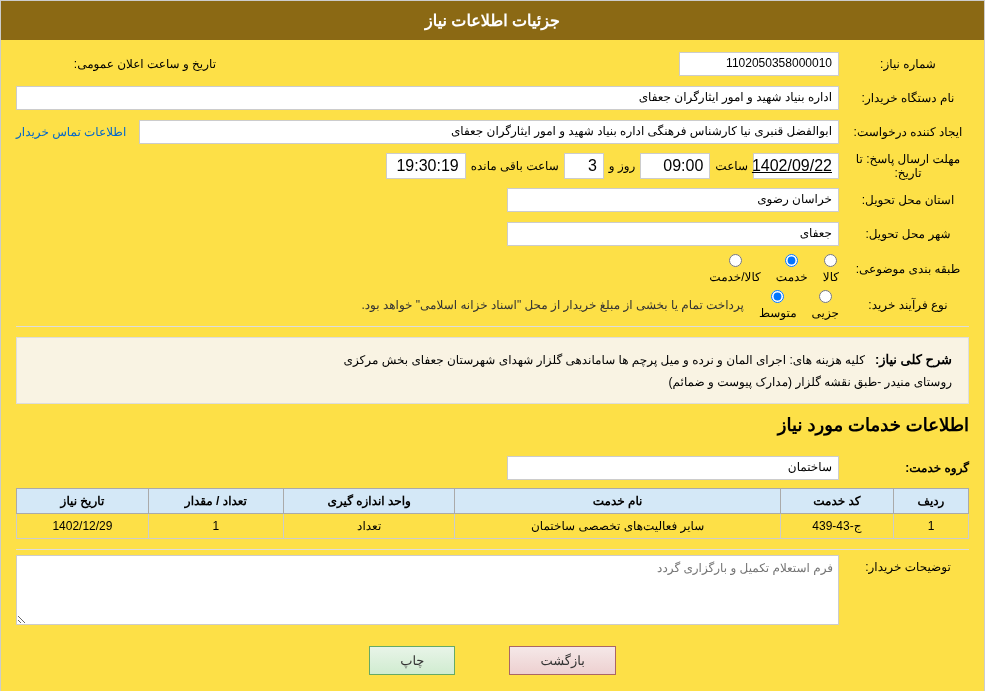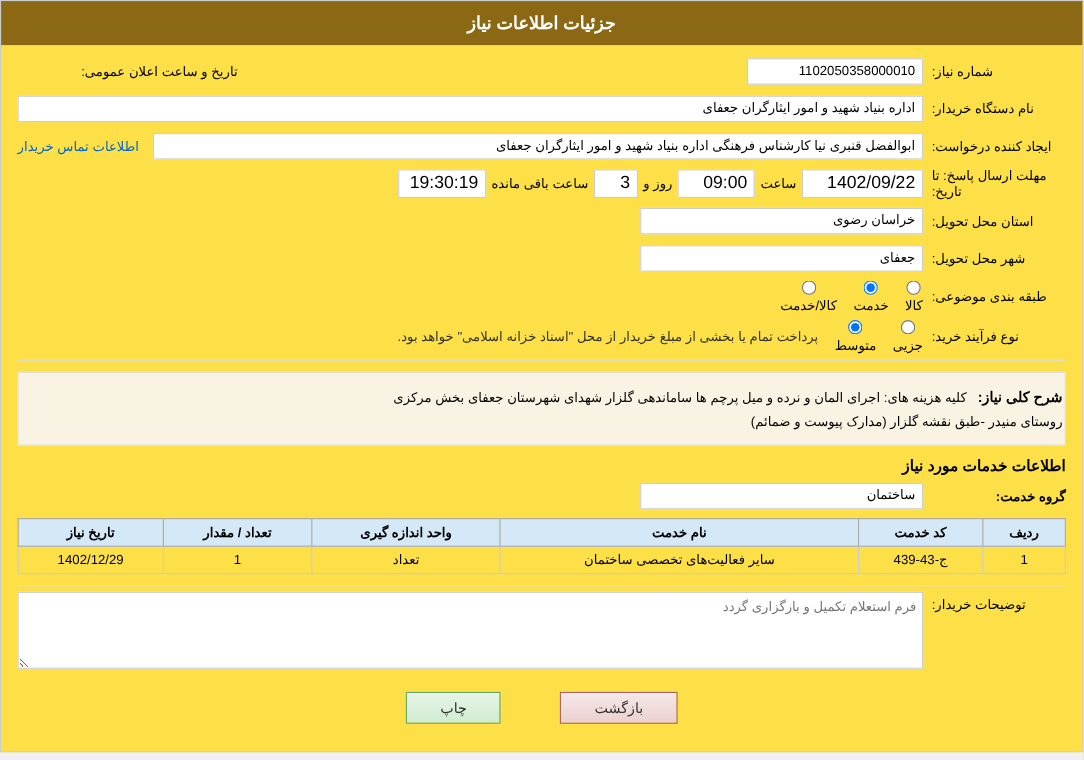--- a/index.html
+++ b/index.html
@@ -27,21 +27,21 @@
       padding: 10px 15px;
     }
     .info-row {
       display: flex;
       align-items: center;
       margin-bottom: 6px;
       min-height: 28px;
     }
     .label-col {
       width: 130px;
-      text-align: left;
+      text-align: center;
       padding-left: 8px;
       font-size: 12px;
       flex-shrink: 0;
     }
     .value-col {
       flex: 1;
       display: flex;
       align-items: center;
     }
     .input-box {
@@ -50,21 +50,21 @@
       padding: 3px 6px;
       min-height: 24px;
       font-family: Tahoma, Arial, sans-serif;
       font-size: 12px;
       direction: rtl;
     }
     .input-wide {
       width: 100%;
     }
     .input-medium {
-      width: 257px;
+      width: 332px;
     }
     .input-narrow {
       width: 160px;
     }
     .blue-link {
       color: #0066cc;
       font-size: 12px;
       text-decoration: none;
       cursor: pointer;
       margin-right: 5px;
@@ -96,37 +96,37 @@
     .radio-item input[type=radio] {
       margin: 0;
     }
     .note-text {
       font-size: 12px;
       color: #333;
     }
     .shaded-section {
       background: #f9f3e3;
       border: 1px solid #ddd;
-      padding: 10px 2px;
+      padding: 10px 16px;
       margin: 10px 0;
       font-size: 12px;
       line-height: 1.8;
       text-align: right;
     }
     .shaded-section .section-label {
       font-weight: bold;
       font-size: 13px;
     }
     .services-section {
       margin: 10px 0;
     }
     .services-title {
       font-weight: bold;
-      font-size: 14px;
-      margin-bottom: 8px;
+      font-size: 18px;
+      margin-bottom: 20px;
       text-align: right;
     }
     .group-row {
       display: flex;
       align-items: center;
       margin-bottom: 8px;
     }
     .group-label {
       width: 130px;
       text-align: right;
@@ -230,21 +230,21 @@
           <div class="input-box" style="flex:1;">ابوالفضل قنبری نیا کارشناس فرهنگی اداره بنیاد شهید و امور ایثارگران جعفای</div>
           <a class="blue-link">اطلاعات تماس خریدار</a>
         </div>
       </div>
     </div>
 
     <div class="info-row">
       <div class="label-col">مهلت ارسال پاسخ: تا تاریخ:</div>
       <div class="value-col">
         <div class="date-time-row">
-          <div class="small-box" style="width:110px;">1402/09/22</div>
+          <div class="small-box" style="width:86px;text-decoration:underline;">1402/09/22</div>
           <span style="font-size:12px;">ساعت</span>
           <div class="small-box" style="width:70px;">09:00</div>
           <span style="font-size:12px;">روز و</span>
           <div class="small-box" style="width:40px;">3</div>
           <span style="font-size:12px;">ساعت باقی مانده</span>
           <div class="small-box" style="width:80px;">19:30:19</div>
         </div>
       </div>
     </div>
 

